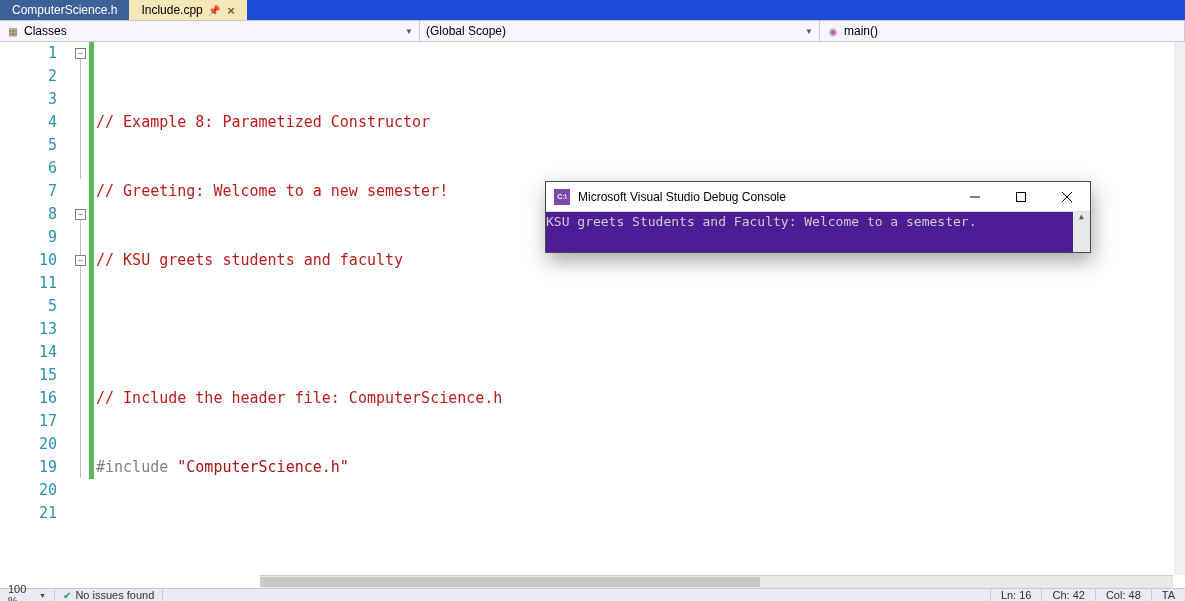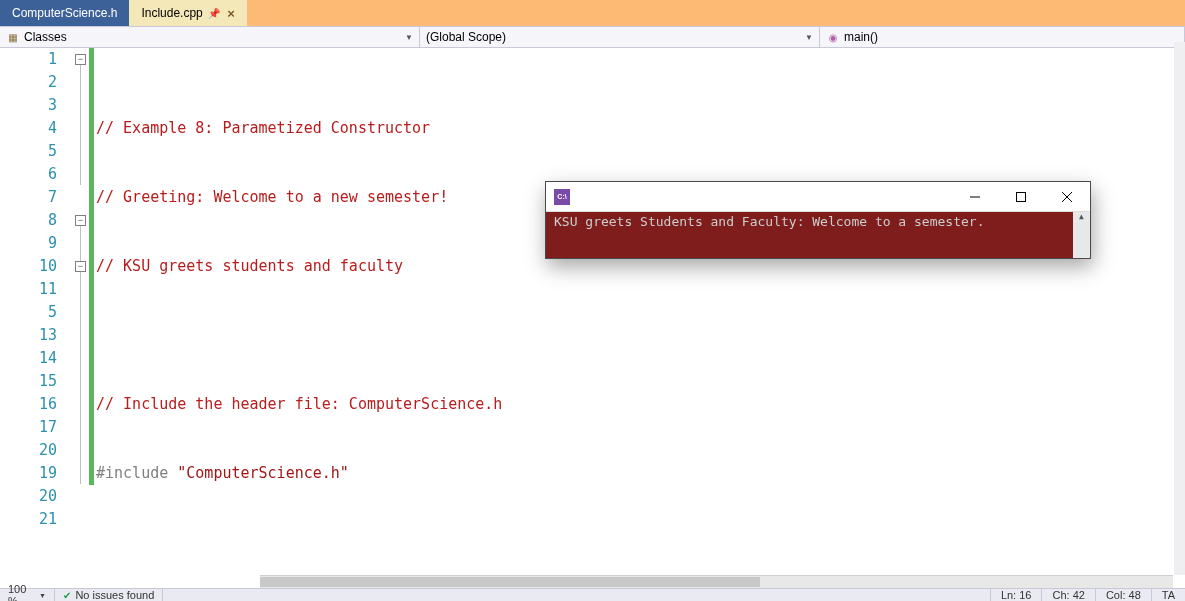--- a/index.html
+++ b/index.html
@@ -9,22 +9,22 @@
   background: #fff;
   width: 1185px;
   height: 601px;
   overflow: hidden;
   position: relative;
 }
 
 
 .tab-bar {
   display: flex;
-  background: #fdba74;
-  height: 27px;
+  background: #1d4ed8;
+  height: 21px;
   border-bottom: 1px solid #c8c8d8;
 }
 .tab {
   padding: 2px 12px;
   font-size: 12px;
   display: flex;
   align-items: center;
   gap: 6px;
   cursor: pointer;
 }
@@ -227,26 +227,26 @@
 .win-btn {
   width: 46px;
   height: 30px;
   display: flex;
   align-items: center;
   justify-content: center;
   color: #000;
   cursor: pointer;
 }
 .console-body {
-  background: #7f1d1d;
+  background: #4c1d95;
   color: #ccc;
   font-family: Consolas, monospace;
   font-size: 13px;
-  padding: 2px 8px;
-  height: 46px;
+  padding: 2px 0;
+  height: 40px;
   position: relative;
 }
 .console-body .cscroll {
   position:absolute;
   right:0; top:0; bottom:0;
   width: 17px;
   background:#e8e8e8;
 }
 .console-body .cscroll .up, .console-body .cscroll .dn {
   height: 10px;
@@ -388,20 +388,21 @@
       </div>
     <div class="status-seg">
         <span>TA</span>
       </div>
   </div>
 </div>
 
 <div class="console-win">
   <div class="console-titlebar">
     <div class="console-icon">C:\</div>
+    <div class="console-title">Microsoft Visual Studio Debug Console</div>
     <div class="win-btns">
       <div class="win-btn">
         <svg width="10" height="10">
             <line x1="0" y1="5" x2="10" y2="5" stroke="#000" stroke-width="1"></line>
           </svg>
       </div>
       <div class="win-btn">
         <svg width="10" height="10">
             <rect x="0.5" y="0.5" width="9" height="9" fill="none" stroke="#000" stroke-width="1"></rect>
           </svg>

